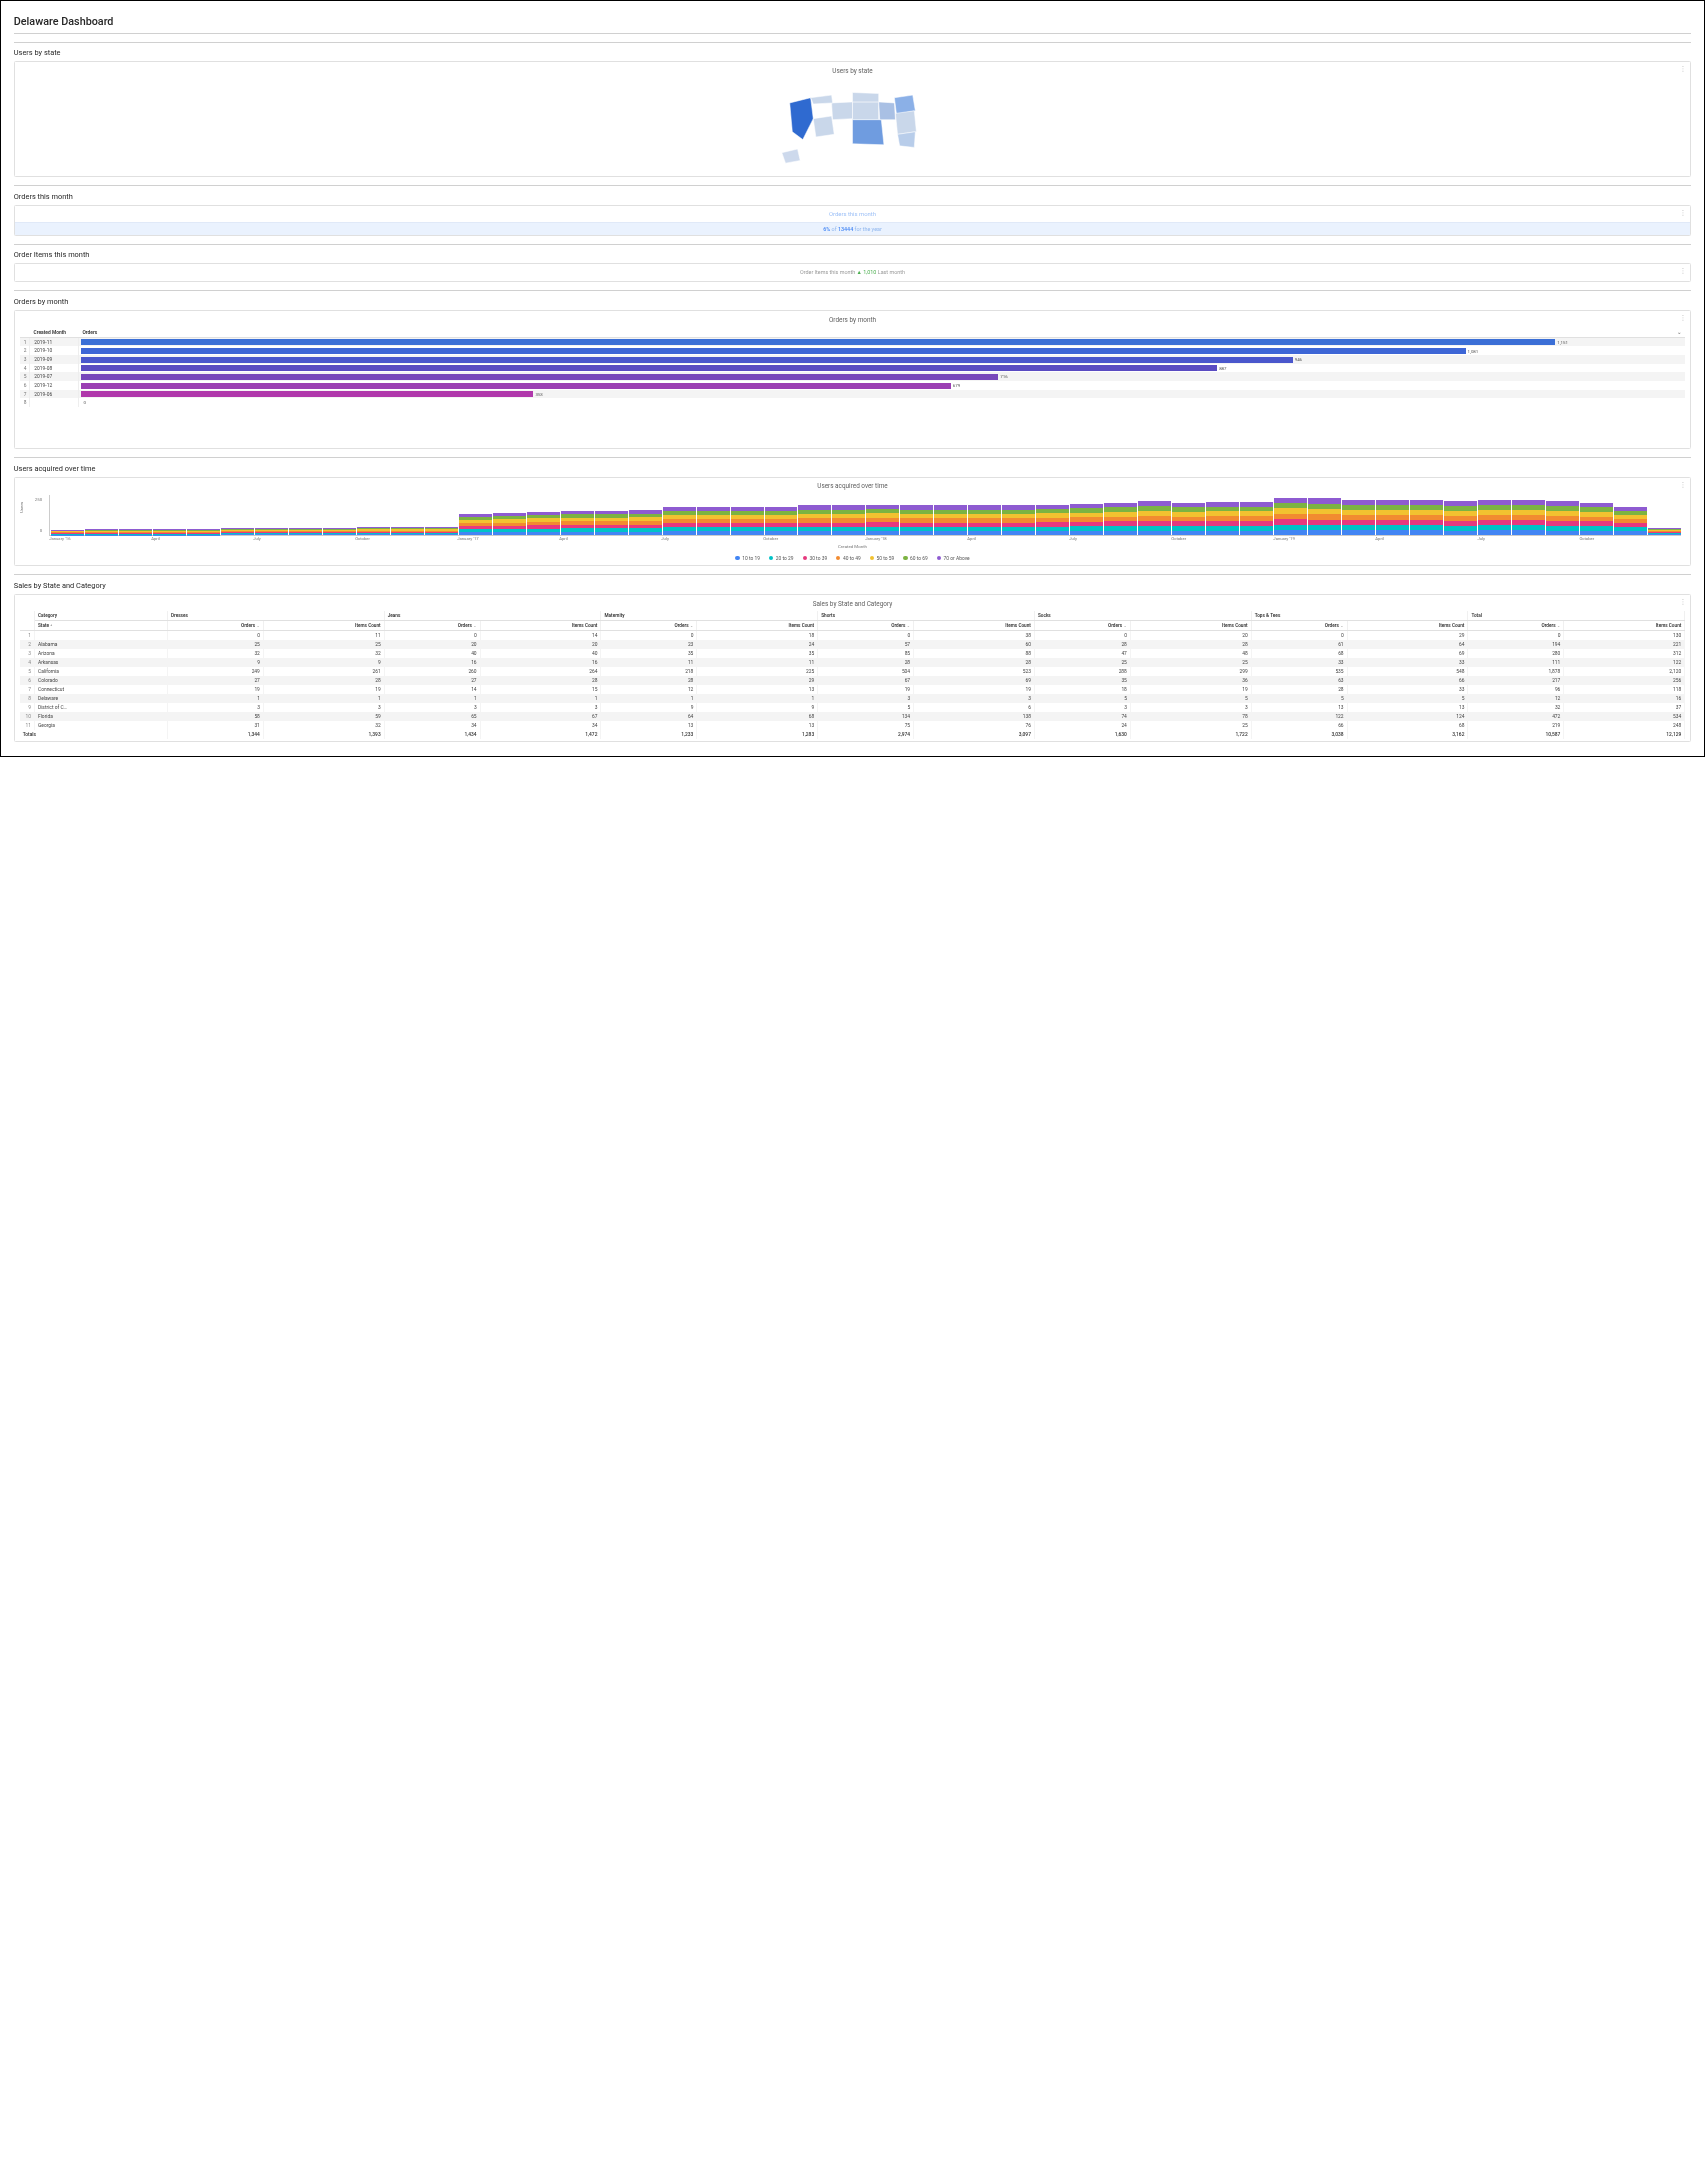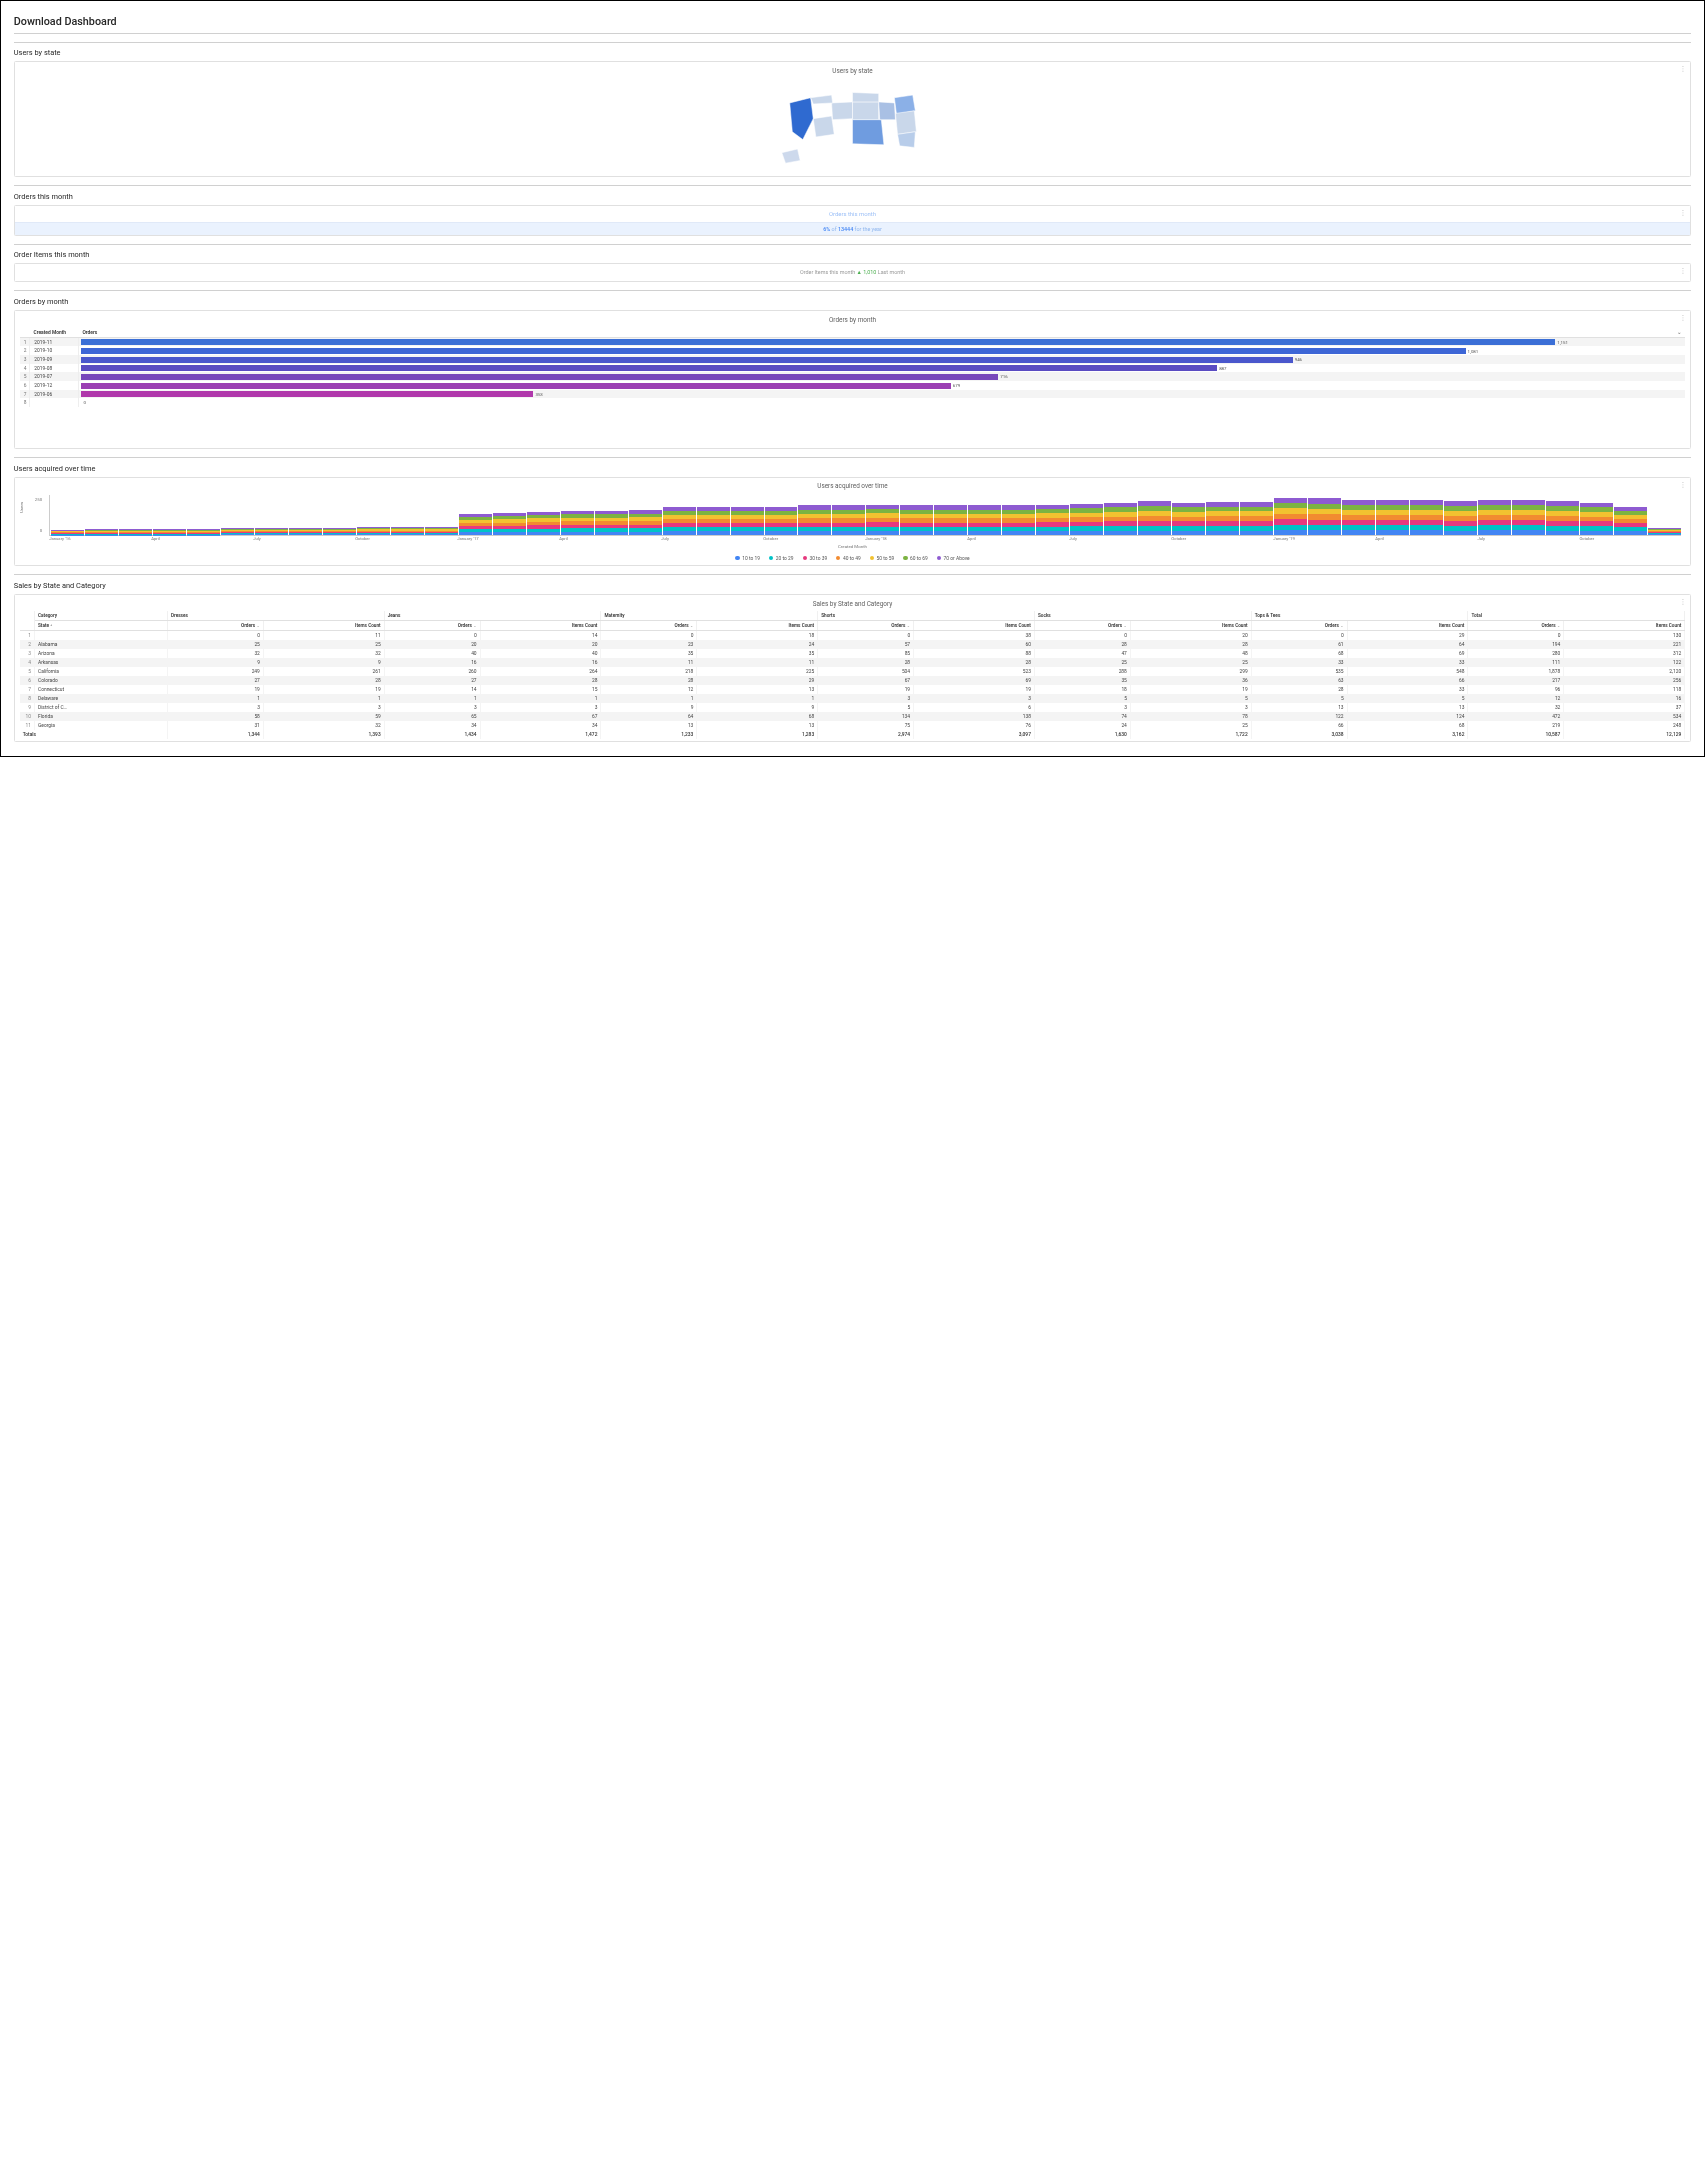--- a/index.html
+++ b/index.html
@@ -215,21 +215,21 @@
   .sales-table .idx { text-align:right; color:#888; width:14.8px; }
   .sales-table .state { white-space:nowrap; }
   .chev-sm { font-size:3.9px; color:#999; margin-left:1.5px; }
   .sort-up { font-size:3.9px; color:#777; margin-left:1.5px; }
   tfoot td { font-weight:500; color:#333; }
 </style>
 </head>
 <body>
 
 <div class="page">
-  <h1 class="page-title">Download Dashboard</h1>
+  <h1 class="page-title">Delaware Dashboard</h1>
   <div class="hrule"></div>
 
   <div class="section-title">Users by state</div>
   <div class="tile">
     <div class="tile-menu">⋮</div>
     <div class="tile-title">Users by state</div>
     <div class="map-wrap">
 
       <svg viewBox="0 0 300 170">
         <g fill="#c9d7ea" stroke="#fff" stroke-width="1">

